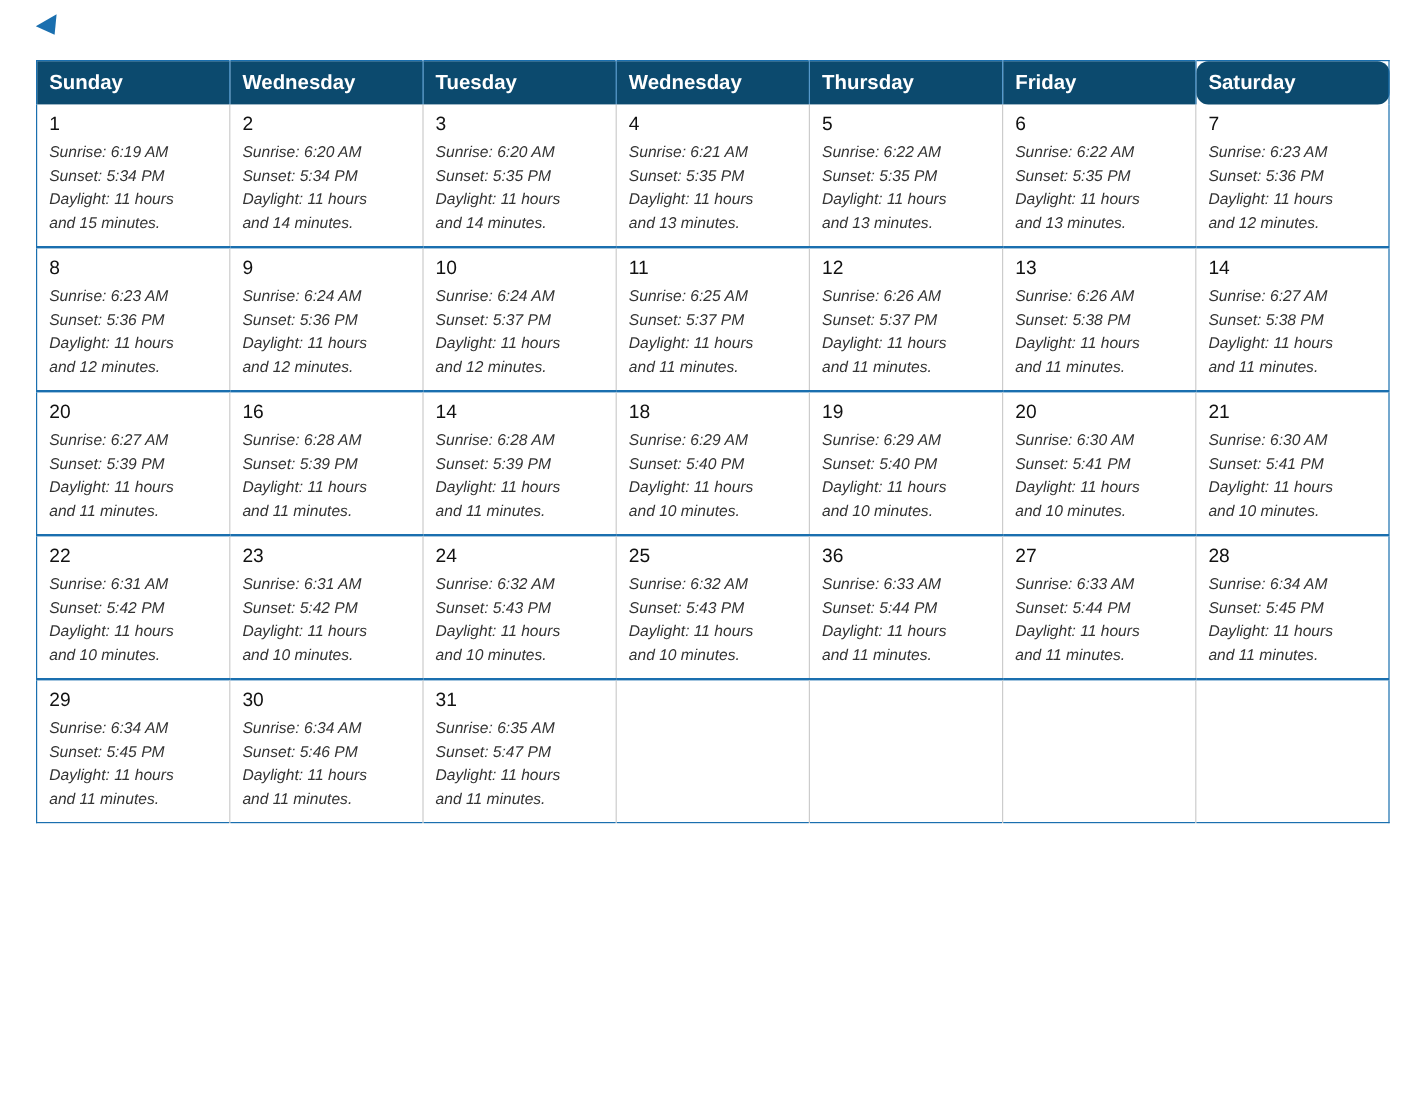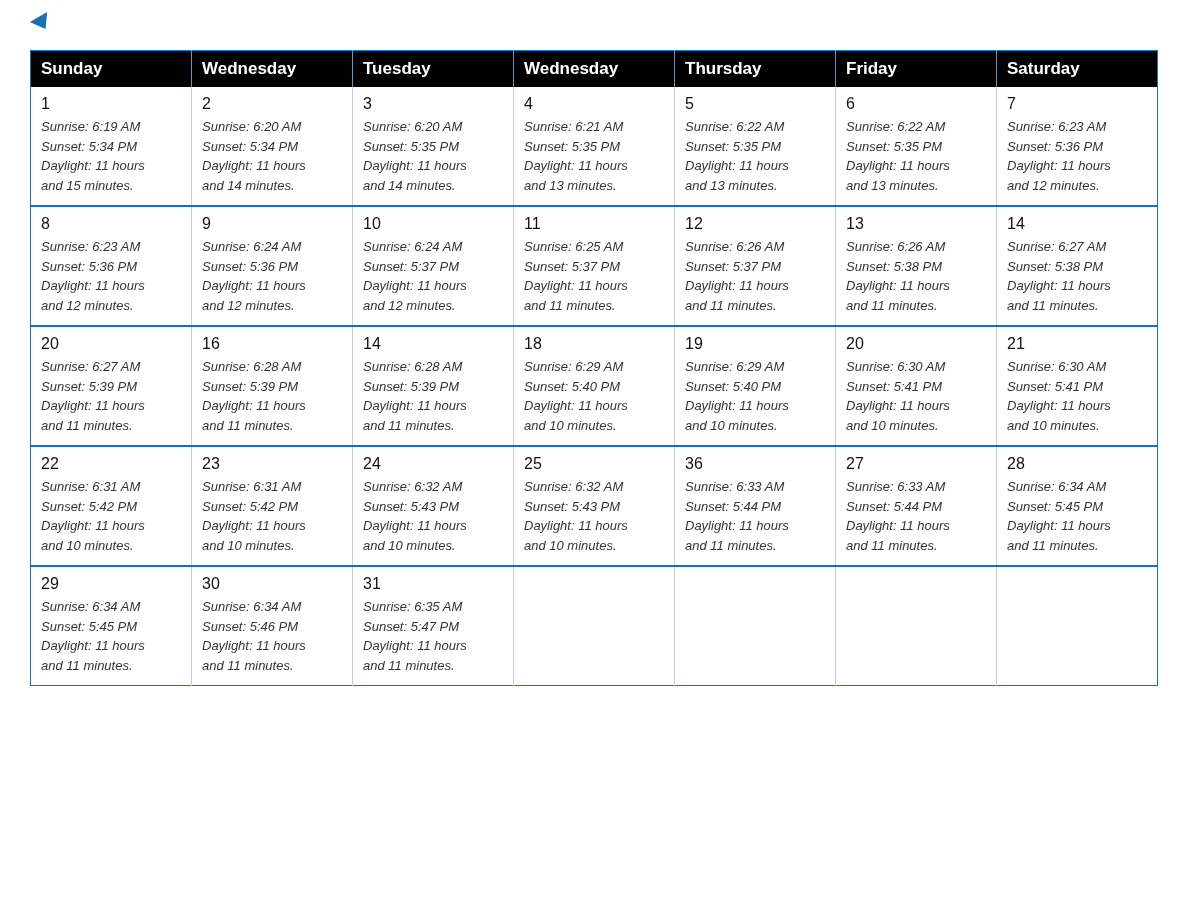--- a/index.html
+++ b/index.html
@@ -59,30 +59,31 @@
       font-size: 22px;
       color: #444;
       margin-top: 4px;
     }
     .calendar {
       width: 100%;
       border-collapse: collapse;
       border: 1.5px solid #1a6faf;
     }
     .calendar thead tr th {
-      background-color: #000000;
+      background-color: #0c4a6e;
       color: #fff;
       font-size: 17px;
       font-weight: bold;
       padding: 8px 10px;
       text-align: left;
       border-right: 1px solid #5599cc;
     }
     .calendar thead tr th:last-child {
       border-right: none;
+      border-radius: 10px;
     }
     .calendar tbody tr td {
       vertical-align: top;
       padding: 8px 10px 10px 10px;
       border-right: 1px solid #ccc;
       border-bottom: 2px solid #1a6faf;
       font-size: 13px;
       color: #333;
       width: 14.28%;
       min-height: 90px;

